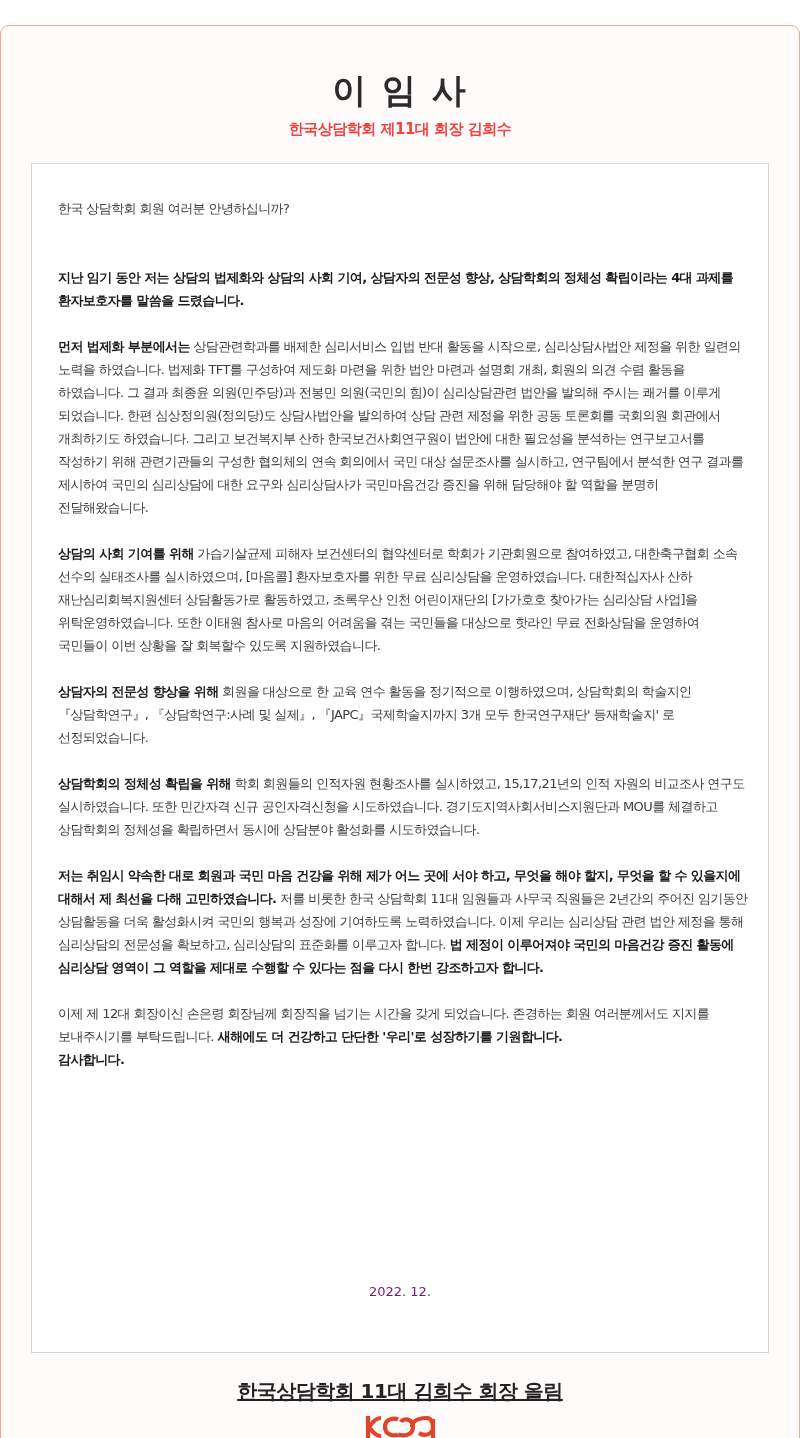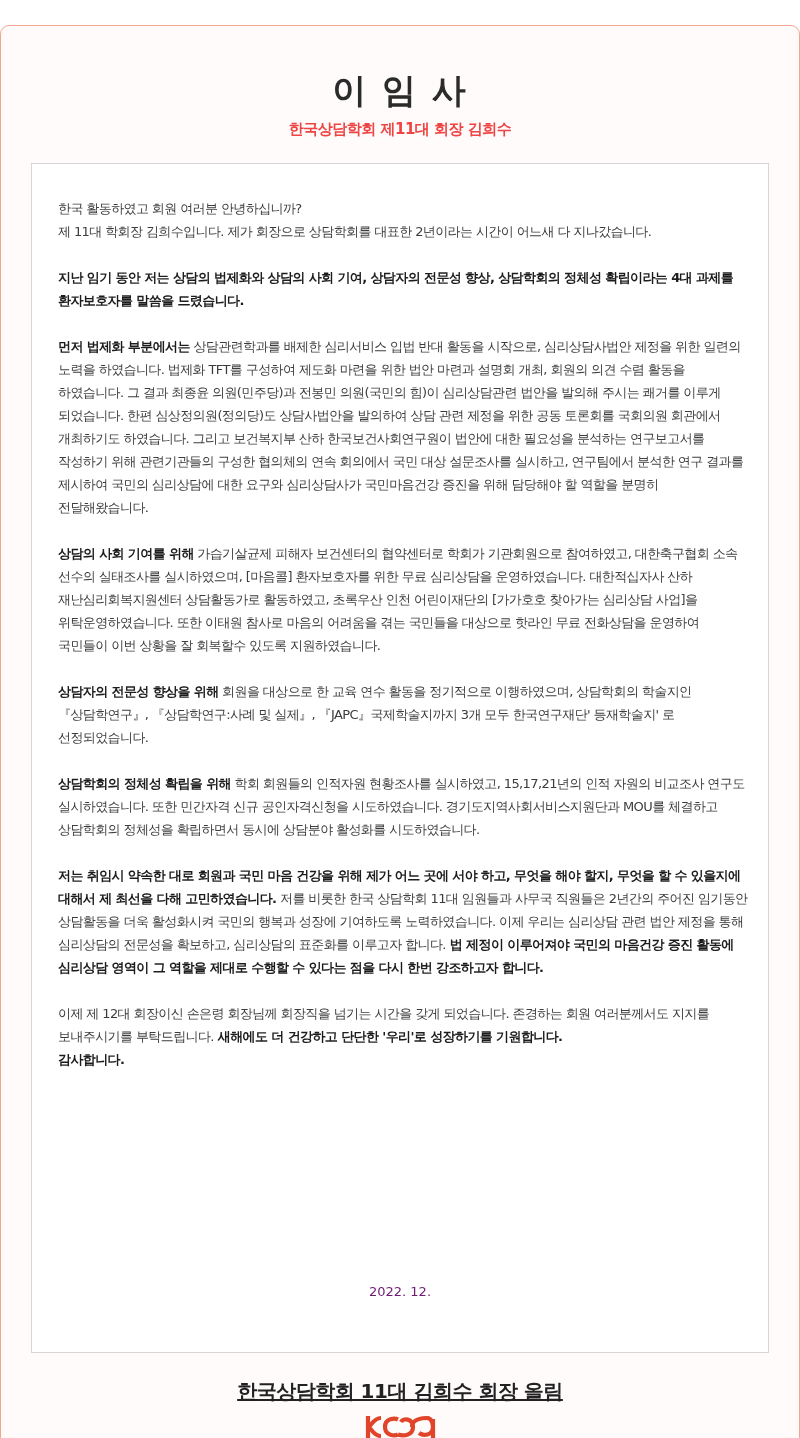--- a/index.html
+++ b/index.html
@@ -103,22 +103,22 @@
 </head>
 <body>
 
 <div class="frame">
   <div class="title">이 임 사</div>
   <div class="subtitle">한국상담학회 제11대 회장 김희수</div>
 
   <div class="letter-box">
     <div class="letter-body">
       <p>
-        <span>한국 활동하였고 회원 여러분 안녕하십니까?</span><br>
-        <span>제 11대 학회장 김희수입니다. 제가 회장으로 상담학회를 대표한 2년이라는 시간이 어느새 다 지나갔습니다.</span><br>
+        <span>한국 상담학회 회원 여러분 안녕하십니까?</span><br>
+        <br>
       </p>
       <p>
         <b> 지난 임기 동안 저는 상담의 법제화와 상담의 사회 기여, 상담자의 전문성 향상, 상담학회의 정체성 확립이라는 4대 과제를 환자보호자를 말씀을 드렸습니다.</b>
       </p>
       <p>
         <b>먼저 법제화 부분에서는</b><span> 상담관련학과를 배제한 심리서비스 입법 반대 활동을 시작으로, 심리상담사법안 제정을 위한 일련의 노력을 하였습니다. 법제화 TFT를 구성하여 제도화 마련을 위한 법안 마련과 설명회 개최, 회원의 의견 수렴 활동을 하였습니다. 그 결과 최종윤 의원(민주당)과 전봉민 의원(국민의 힘)이 심리상담관련 법안을 발의해 주시는 쾌거를 이루게 되었습니다. 한편 심상정의원(정의당)도 상담사법안을 발의하여 상담 관련 제정을 위한 공동 토론회를 국회의원 회관에서 개최하기도 하였습니다. 그리고 보건복지부 산하 한국보건사회연구원이 법안에 대한 필요성을 분석하는 연구보고서를 작성하기 위해 관련기관들의 구성한 협의체의 연속 회의에서 국민 대상 설문조사를 실시하고, 연구팀에서 분석한 연구 결과를 제시하여 국민의 심리상담에 대한 요구와 심리상담사가 국민마음건강 증진을 위해 담당해야 할 역할을 분명히 전달해왔습니다.</span>
       </p>
       <p>
         <b> 상담의 사회 기여를 위해</b><span> 가습기살균제 피해자 보건센터의 협약센터로 학회가 기관회원으로 참여하였고, 대한축구협회 소속 선수의 실태조사를 실시하였으며, [마음콜] 환자보호자를 위한 무료 심리상담을 운영하였습니다. 대한적십자사 산하 재난심리회복지원센터 상담활동가로 활동하였고, 초록우산 인천 어린이재단의 [가가호호 찾아가는 심리상담 사업]을 위탁운영하였습니다. 또한 이태원 참사로 마음의 어려움을 겪는 국민들을 대상으로 핫라인 무료 전화상담을 운영하여 국민들이 이번 상황을 잘 회복할수 있도록 지원하였습니다.</span>
       </p>

